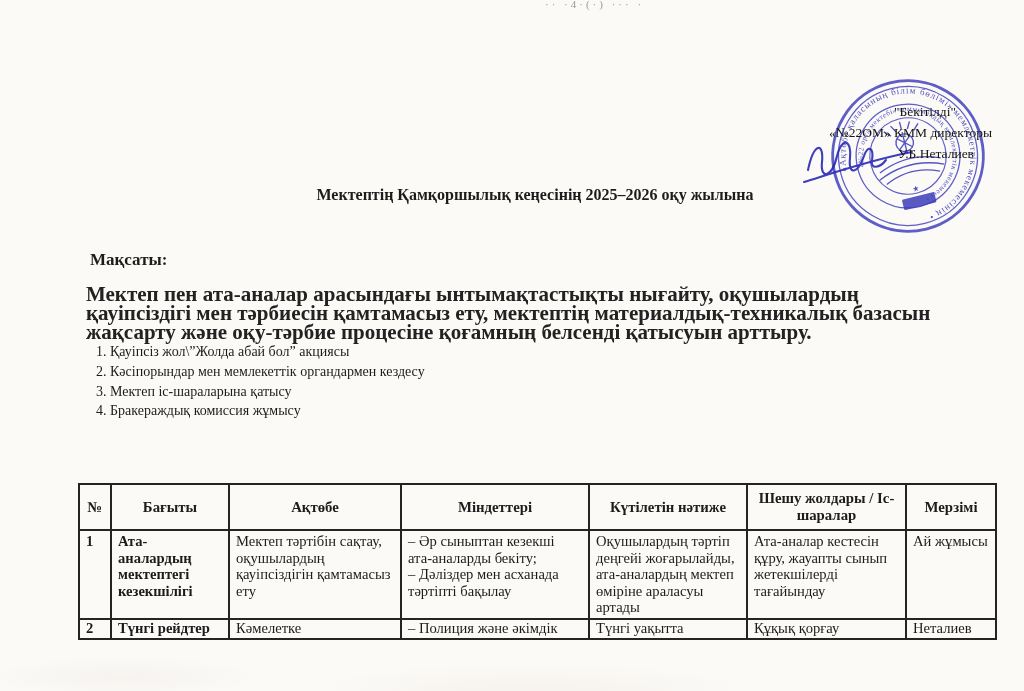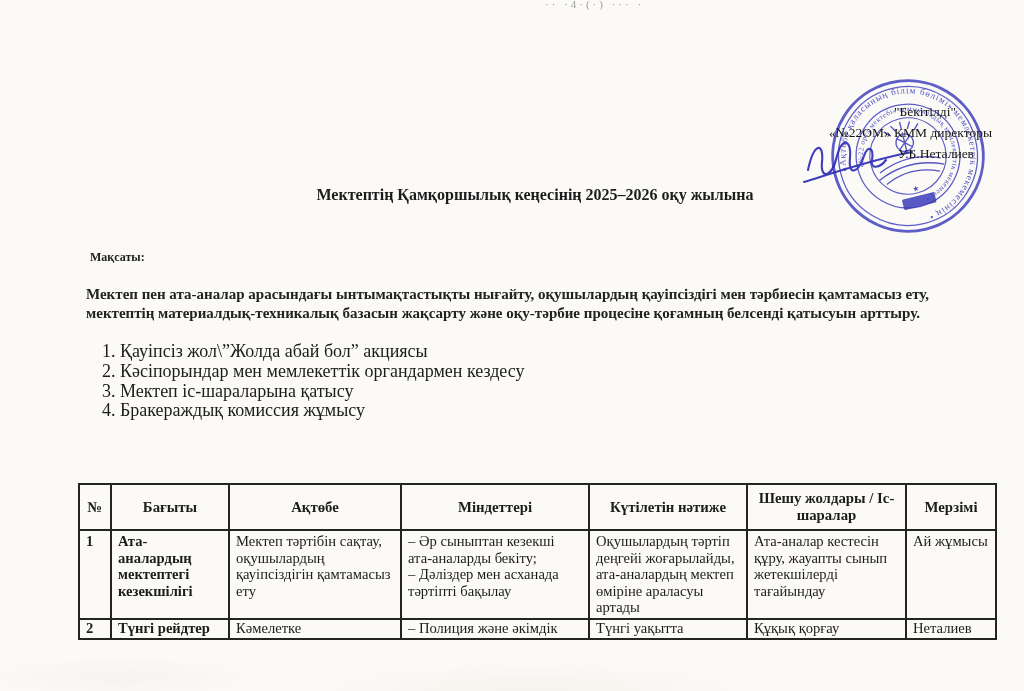--- a/index.html
+++ b/index.html
@@ -29,26 +29,26 @@
     text-align:right;font-size:13.5px;line-height:21px;color:#151515;
   }
   .appr-l1{padding-right:36px;}
   .appr-l3{padding-right:18px;}
   
   .title{
     position:absolute;left:60px;top:186px;width:950px;text-align:center;
     font-weight:bold;font-size:16px;
   }
   .title .t2{margin-top:17px;}
-  .goal-heading{position:absolute;left:90px;top:250px;font-weight:bold;font-size:12px;}
+  .goal-heading{position:absolute;left:90px;top:250px;font-weight:bold;font-size:17px;}
   .goal-text{
     position:absolute;left:86px;top:285px;width:858px;
-    font-size:15px;line-height:19px;font-weight:600;color:#222;
+    font-size:21px;line-height:19px;font-weight:600;color:#222;
   }
-  .activities{position:absolute;left:102px;top:342px;width:620px;font-size:18px;line-height:19.8px;}
+  .activities{position:absolute;left:96px;top:342px;width:620px;font-size:14px;line-height:19.8px;}
   
   table.plan{
     position:absolute;left:78px;top:483px;width:917px;
     border-collapse:collapse;table-layout:fixed;
   }
   table.plan th, table.plan td{
     border:2px solid #242424;
     font-size:14.6px;line-height:16.5px;
     padding:2px 6px;vertical-align:top;overflow:hidden;
   }

